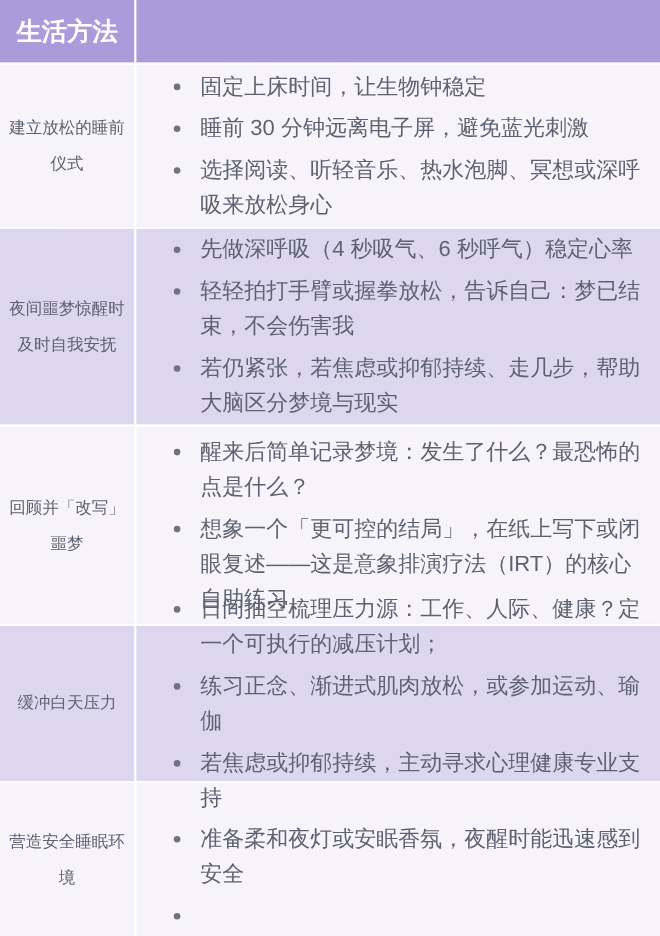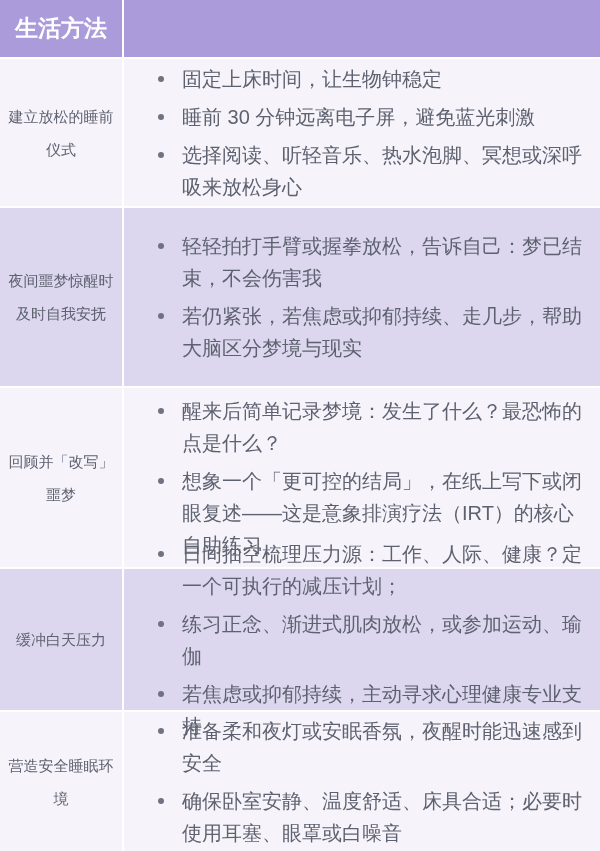--- a/index.html
+++ b/index.html
@@ -116,20 +116,21 @@
             <li><span class="dot"></span><span class="tip-text">睡前 30 分钟远离电子屏，避免蓝光刺激</span></li>
             <li><span class="dot"></span><span class="tip-text">选择阅读、听轻音乐、热水泡脚、冥想或深呼吸来放松身心</span></li>
           </ul>
       </div>
     </div>
 
     <div class="row dark r2">
       <div class="cell-label">夜间噩梦惊醒时及时自我安抚</div>
       <div class="cell-tips">
         <ul class="tips">
+            <li><span class="dot"></span><span class="tip-text">先做深呼吸（4 秒吸气、6 秒呼气）稳定心率</span></li>
             <li><span class="dot"></span><span class="tip-text">轻轻拍打手臂或握拳放松，告诉自己：梦已结束，不会伤害我</span></li>
             <li><span class="dot"></span><span class="tip-text">若仍紧张，若焦虑或抑郁持续、走几步，帮助大脑区分梦境与现实</span></li>
           </ul>
       </div>
     </div>
 
     <div class="row light r3">
       <div class="cell-label">回顾并「改写」噩梦</div>
       <div class="cell-tips">
         <ul class="tips">
@@ -148,19 +149,19 @@
             <li><span class="dot"></span><span class="tip-text">若焦虑或抑郁持续，主动寻求心理健康专业支持</span></li>
           </ul>
       </div>
     </div>
 
     <div class="row light r5">
       <div class="cell-label">营造安全睡眠环境</div>
       <div class="cell-tips">
         <ul class="tips">
             <li><span class="dot"></span><span class="tip-text">准备柔和夜灯或安眠香氛，夜醒时能迅速感到安全</span></li>
-            <li><span class="dot"></span><span class="tip-text">确保卧室安静、温度舒适、床具合适；必要时使用耳塞、眼罩或白噪音</span></li>
+            <li><span class="dot"></span></li>
           </ul>
       </div>
     </div>
 
   </div>
 </div>
 
 </body></html>

